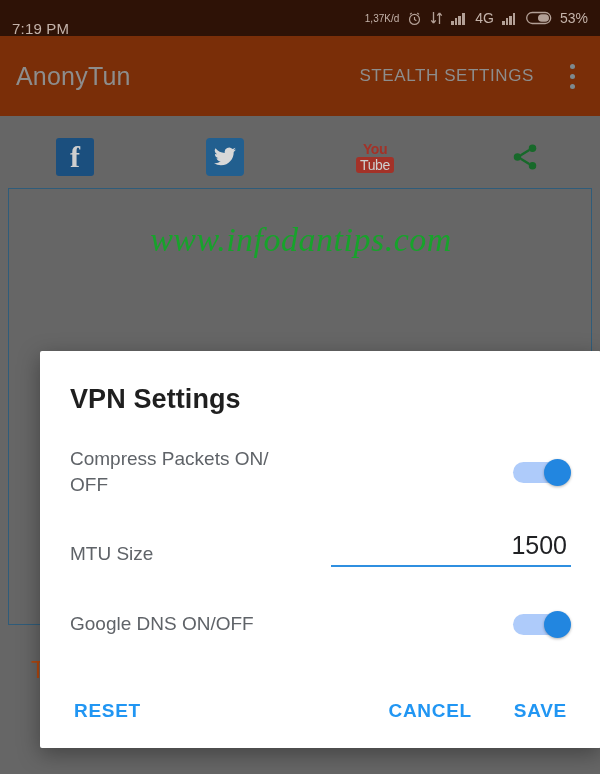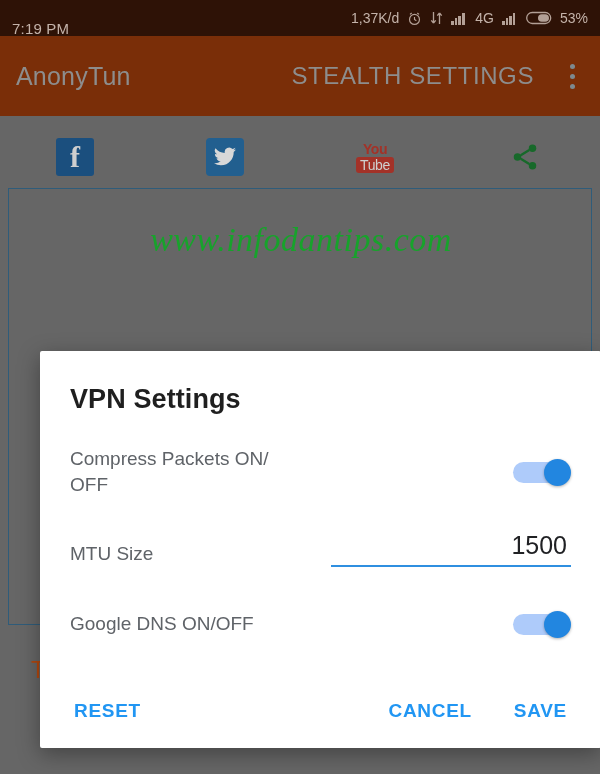--- a/index.html
+++ b/index.html
@@ -11,40 +11,40 @@
   #screen{position:absolute;inset:0;width:600px;height:774px;overflow:hidden;}
 
   
   .statusbar{
     position:absolute;left:0;top:0;width:600px;height:36px;
     background:#2e1206;display:flex;align-items:center;
     padding:0 12px;box-sizing:border-box;color:#b9a69c;font-size:15px;
   }
   .sb-clock{font-size:15px;color:#c4b3aa;letter-spacing:.2px;margin-top:20px;}
   .sb-right{margin-left:auto;display:flex;align-items:center;gap:8px;}
-  .sb-rate{font-size:14px;color:#c4b3aa;}
+  .sb-rate{font-size:10px;color:#c4b3aa;}
   .sb-ico{display:inline-flex;align-items:center;}
   .sb-4g{font-size:14px;color:#c4b3aa;}
   .sb-batt{font-size:14px;color:#c4b3aa;}
   .signal{display:inline-block;width:16px;height:13px;position:relative;}
   .signal i{position:absolute;bottom:0;width:2.6px;background:#b3a096;display:block;}
   .signal i:nth-child(1){left:0;height:4px;}
   .signal i:nth-child(2){left:3.6px;height:6.5px;}
   .signal i:nth-child(3){left:7.2px;height:9px;}
   .signal i:nth-child(4){left:10.8px;height:12px;}
 
   
   .appbar{
     position:absolute;left:0;top:36px;width:600px;height:80px;
     background:#7a2e08;display:flex;align-items:center;box-sizing:border-box;
     padding:0 16px;
   }
   .app-title{font-size:25px;color:#8d8d8d;letter-spacing:.2px;}
   .appbar-action{
-    margin-left:auto;font-size:24px;color:#8d8d8d;letter-spacing:.6px;
+    margin-left:auto;font-size:17px;color:#8d8d8d;letter-spacing:.6px;
     margin-right:26px;
   }
   .overflow{width:24px;height:30px;display:flex;flex-direction:column;
     align-items:center;justify-content:center;gap:5px;}
   .overflow span{width:5px;height:5px;border-radius:50%;background:#7d8a90;display:block;}
 
   
   .content{position:absolute;left:0;top:116px;width:600px;height:658px;background:#666666;}
 
   .social-row{

